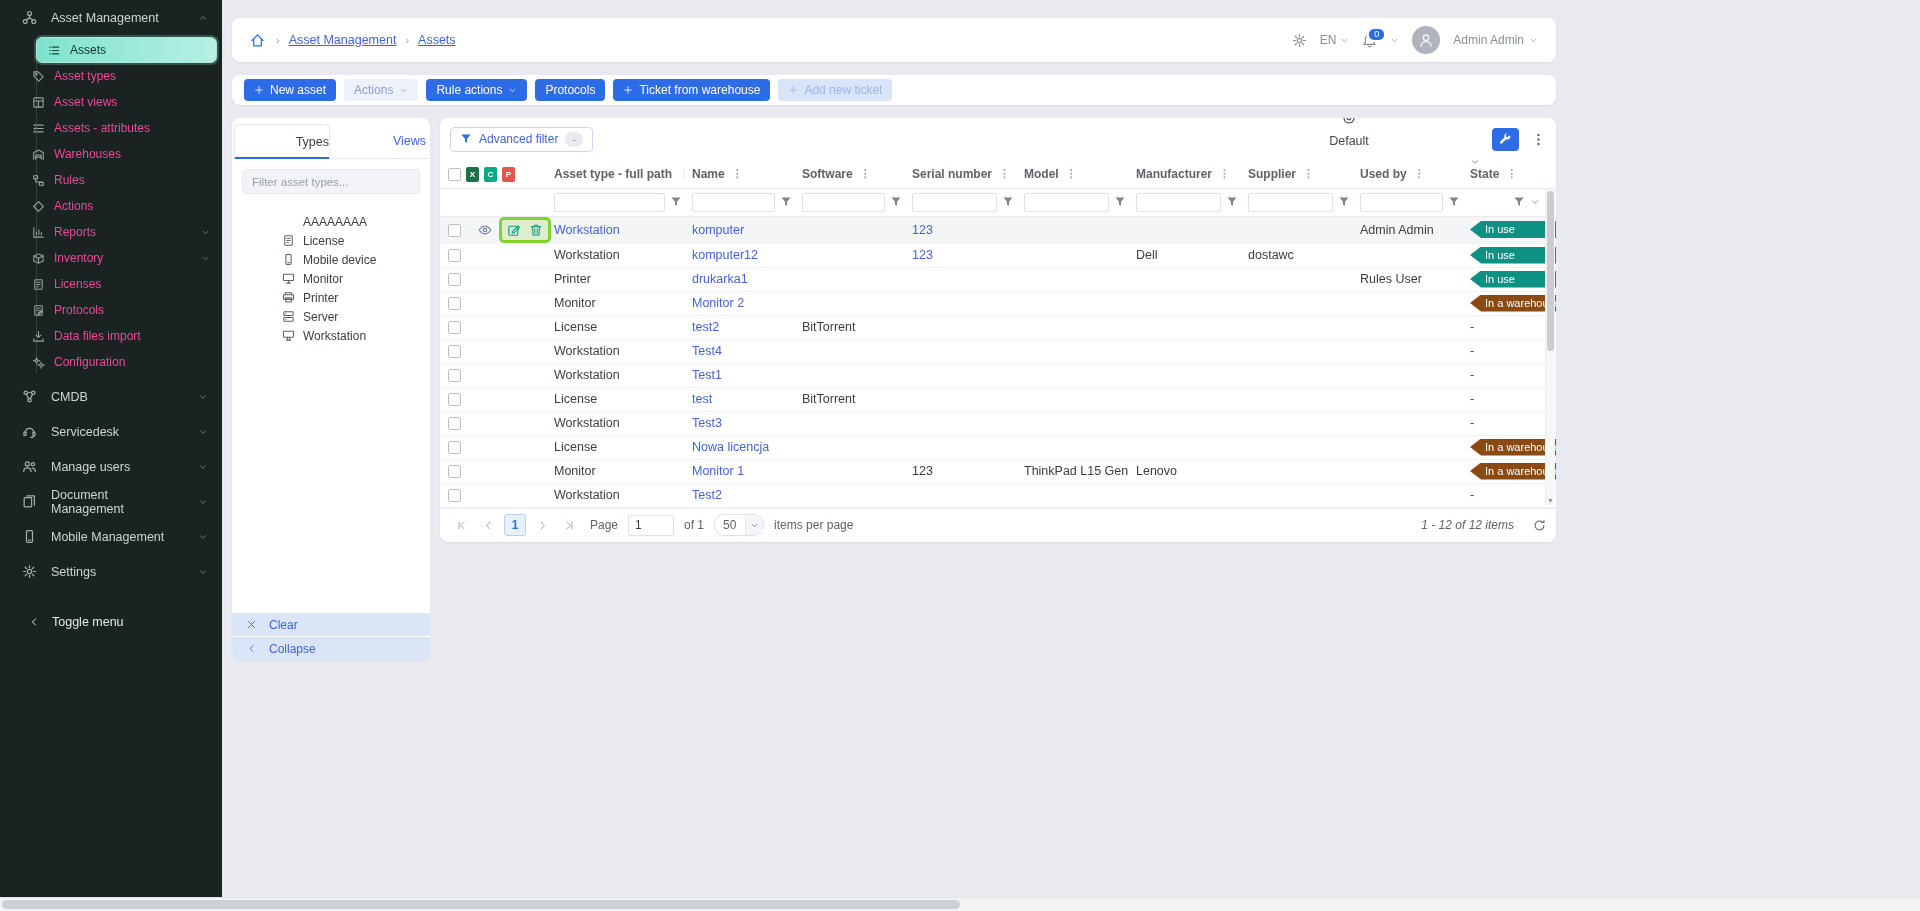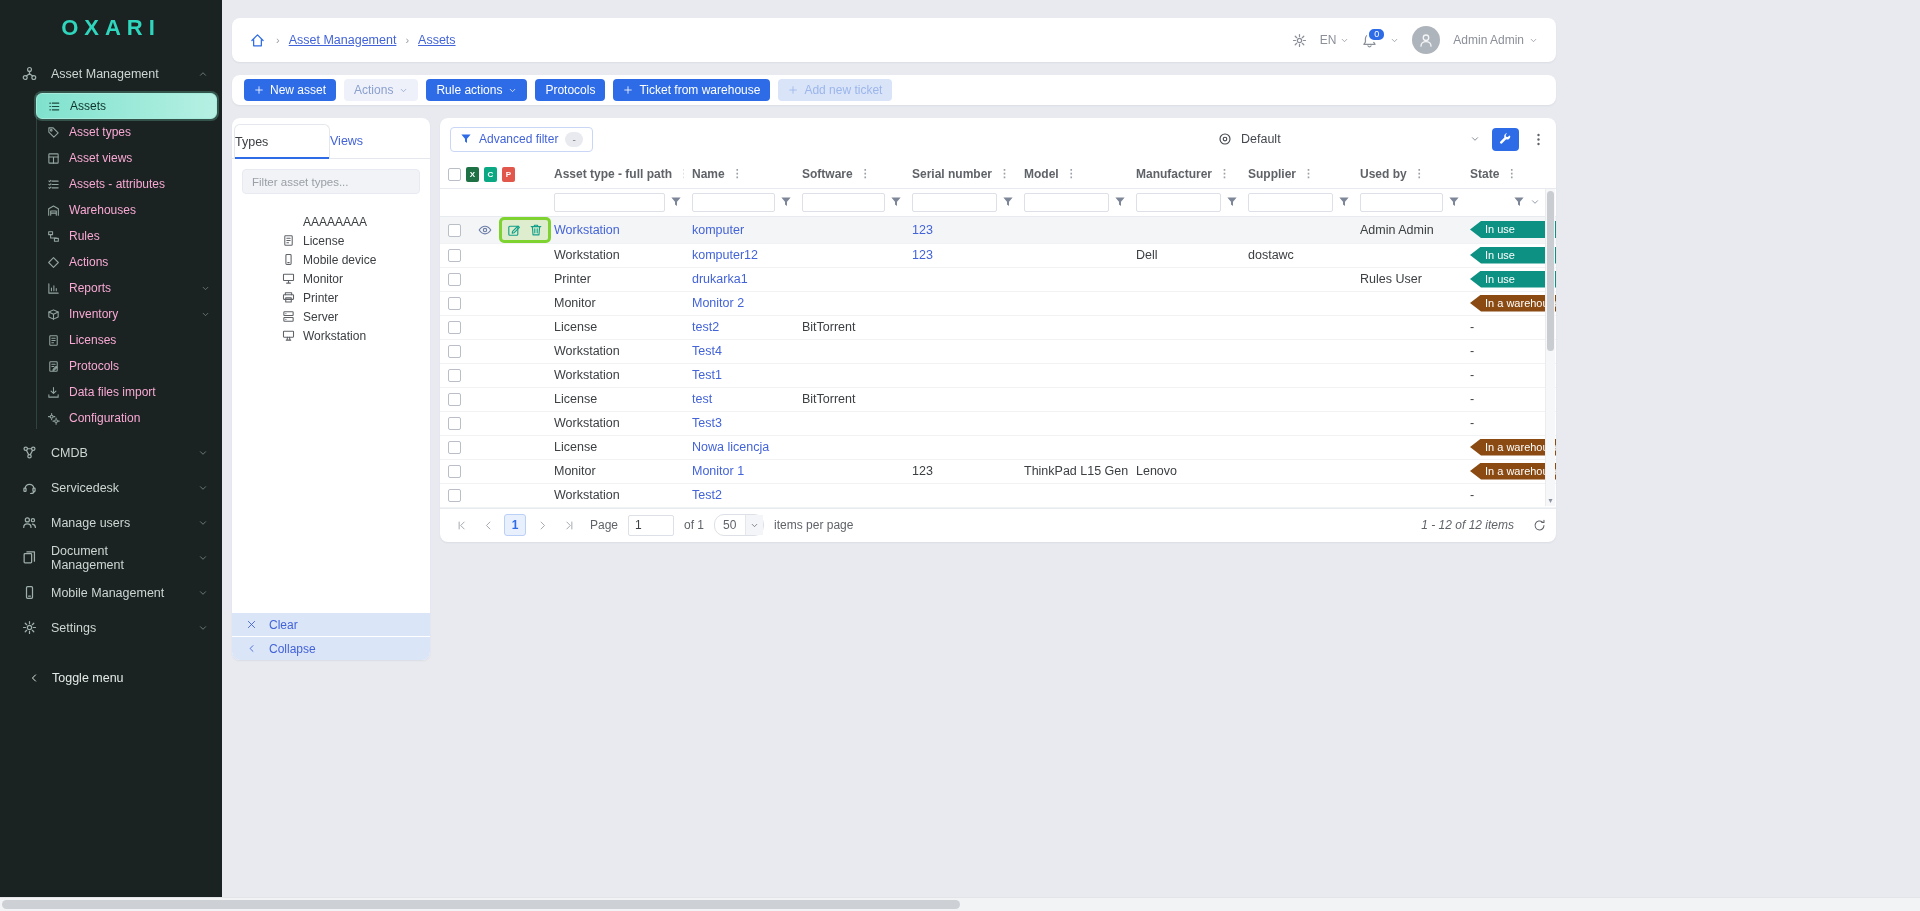--- a/index.html
+++ b/index.html
@@ -8,21 +8,21 @@
   .app{position:absolute;inset:0;}
 
   
   .sidebar{position:absolute;left:0;top:0;width:222px;height:897px;background:var(--sidebar-background,#1a2321);color:#c6d0cd;overflow:hidden;}
   .logo{height:56px;display:flex;align-items:center;justify-content:center;color:var(--brand-teal,#2fd5bd);font-size:22px;letter-spacing:6px;font-weight:600;}
   .side-item{height:35px;display:flex;align-items:center;padding:0 14px 0 22px;gap:14px;font-size:12.5px;color:#cdd6d3;cursor:pointer;}
   .side-item .ic{color:#9fb0ac;}
   .side-item .chev{margin-left:auto;color:#7d8a87;}
   .submenu{position:relative;padding:2px 0 4px;}
   .submenu:before{content:"";position:absolute;left:36px;top:4px;bottom:6px;width:1px;background:#31433f;}
-  .sub-item{height:26px;display:flex;align-items:center;padding-left:47px;gap:9px;font-size:12px;color:#f9a8d4;cursor:pointer;position:relative;}
+  .sub-item{height:26px;display:flex;align-items:center;padding-left:32px;gap:9px;font-size:12px;color:#ec4899;cursor:pointer;position:relative;}
   .sub-item .ic{color:#93a5a0;}
   .sub-item .chev{margin-left:auto;margin-right:12px;color:#7d8a87;}
   .sub-item.active{background:linear-gradient(90deg,var(--active-from,#7fe2cd),var(--active-to,#b6f0e3));color:#10342c;border-radius:6px;margin:0 5px 0 36px;padding-left:11px;border:1px solid #a5ecdd;box-shadow:0 0 0 2px rgba(127,226,205,.25);}
   .sub-item.active .ic{color:#1c4a40;}
   .side-toggle{height:34px;display:flex;align-items:center;gap:12px;padding-left:28px;margin-top:16px;font-size:12.5px;color:#e4eae8;cursor:pointer;}
 
   
   .main{position:absolute;left:222px;top:0;width:1344px;height:897px;}
   .card{background:#fff;border-radius:8px;box-shadow:0 1px 2px rgba(40,50,60,.07);}
 
@@ -41,40 +41,40 @@
   .btn .ic{display:inline-flex;}
   .btn.primary{background:var(--accent,#2e6be6);color:#fff;}
   .btn.muted{background:#eef1f9;color:#8aa0cf;}
   .btn.disabled{background:#d9e4f9;color:#9cb6ea;}
 
   .content{margin:13px 0 0 10px;display:flex;gap:10px;align-items:flex-start;}
 
   
   .types-panel{width:198px;height:542px;display:flex;flex-direction:column;overflow:hidden;}
   .tabs{display:flex;border-bottom:1px solid #e4e7ec;padding:6px 0 0 2px;}
-  .tab{width:96px;text-align:left;font-size:12.5px;padding:10px 0 9px;cursor:pointer;}
+  .tab{width:96px;text-align:right;font-size:12.5px;padding:10px 0 9px;cursor:pointer;}
   .tab.active{border:1px solid #e4e7ec;border-bottom:none;border-radius:6px 6px 0 0;color:#3c4043;position:relative;}
   .tab.active:after{content:"";position:absolute;left:0;right:0;bottom:-1px;height:2px;background:var(--accent,#2e6be6);}
   .tab.inactive{color:var(--link,#4363d8);}
   .type-filter{margin:10px;height:25px;width:178px;background:#f1f3f7;border:1px solid #e7eaf0;border-radius:4px;font-size:11.5px;padding:0 9px;color:#3c4043;font-family:inherit;}
   .type-filter::placeholder{color:#9aa0a6;}
   .tree{padding:8px 0 0;}
   .tree-item{height:19px;display:flex;align-items:center;padding-left:50px;gap:8px;font-size:12px;color:#3c4043;cursor:pointer;}
   .tree-item .ic{width:13px;height:13px;color:#5f6368;display:inline-flex;}
   .panel-foot{margin-top:auto;}
   .panel-action{height:23px;background:#dbe5f8;display:flex;align-items:center;gap:12px;padding-left:14px;color:var(--link,#4363d8);font-size:12px;margin-top:1px;cursor:pointer;}
   .panel-action .ic{color:var(--link,#4363d8);}
 
   
   .grid-card{width:1116px;position:relative;overflow:hidden;}
   .grid-head{height:42px;display:flex;align-items:center;padding:0 10px;}
   .adv-btn{display:flex;align-items:center;gap:7px;height:25px;padding:0 9px;border:1px solid #c9d6f5;border-radius:4px;color:var(--link,#4363d8);font-size:12px;background:#fff;font-family:inherit;cursor:pointer;}
   .adv-btn .ic{color:var(--accent,#2e6be6);}
   .adv-badge{background:#e8eaef;border-radius:8px;font-size:10px;color:#80858f;padding:2px 7px;}
-  .view-select{margin-left:auto;width:262px;display:flex;align-items:center;gap:9px;font-size:12.5px;color:#43484e;cursor:pointer;}
+  .view-select{margin-left:auto;width:262px;display:flex;align-items:center;gap:9px;font-size:12.5px;color:#43484e;cursor:pointer;flex-direction:column;}
   .view-select .vcaret{margin-left:auto;color:#6b7280;}
   .wrench-btn{width:27px;height:23px;background:var(--accent,#2e6be6);border:none;border-radius:4px;display:flex;align-items:center;justify-content:center;color:#fff;margin-left:12px;cursor:pointer;}
   .kebab{color:#5f6368;margin-left:12px;cursor:pointer;display:inline-flex;}
 
   table{border-collapse:collapse;table-layout:fixed;width:1116px;font-size:12.5px;}
   thead .hrow th{height:28px;border-bottom:1px solid #e7eaee;color:#5f6368;font-weight:400;text-align:left;font-size:12px;padding:0 4px;}
   .hflex{display:flex;align-items:center;gap:7px;white-space:nowrap;overflow:hidden;font-weight:bold;}
   .dots{color:#9aa0a6;font-size:11px;cursor:pointer;}
   thead .frow td{height:28px;border-bottom:1px solid #e7eaee;padding:0 6px 0 4px;}
   .fcell{display:flex;align-items:center;gap:5px;}
@@ -118,21 +118,20 @@
   .hscroll{position:absolute;left:0;bottom:0;width:1920px;height:14px;background:#f2f3f5;border-top:1px solid #e2e4e8;z-index:5;}
   .hthumb{position:absolute;left:2px;top:2px;height:9px;width:958px;background:#cdd0d5;border-radius:5px;}
   .ic{display:inline-flex;}
 </style>
 </head>
 <body>
 
 <div class="app">
 
   <aside class="sidebar">
-    <div class="logo">OXARI</div>
     <nav>
         <div class="side-item">
           <span class="ic">
             <svg viewBox="0 0 14 14" width="15" height="15" fill="none" stroke="currentColor" stroke-width="1.15" stroke-linecap="round" stroke-linejoin="round">
               <circle cx="7" cy="3.2" r="1.8"></circle>
               <circle cx="3" cy="10.8" r="1.8"></circle>
               <circle cx="11" cy="10.8" r="1.8"></circle>
               <path d="M7 5v2.2M7 7.2L4 9.4M7 7.2l3 2.2"></path>
             </svg>
           </span>

